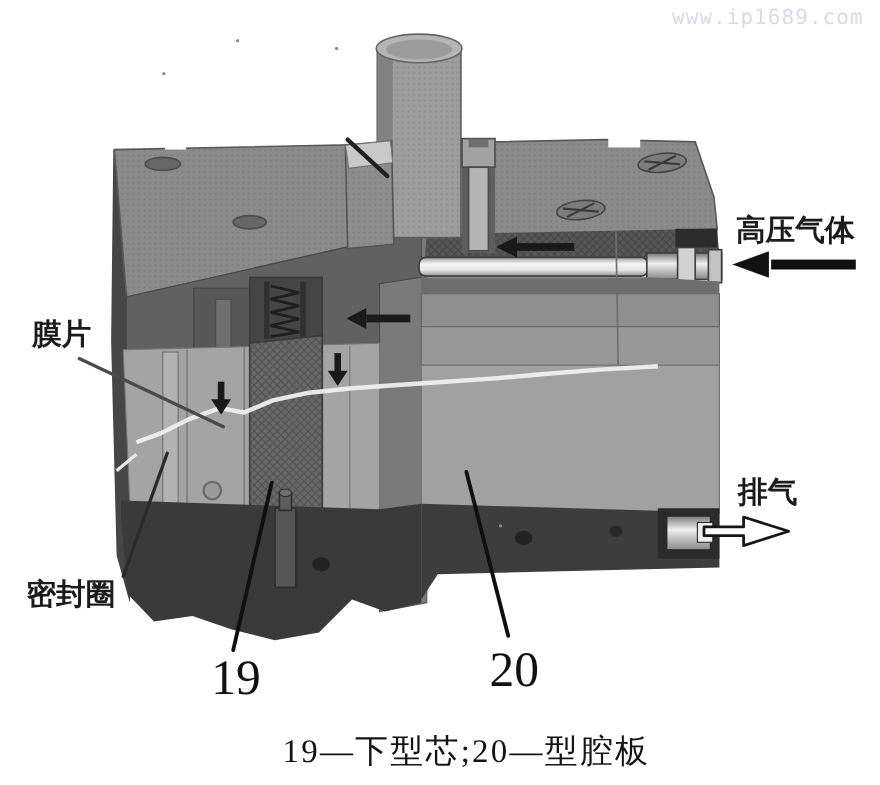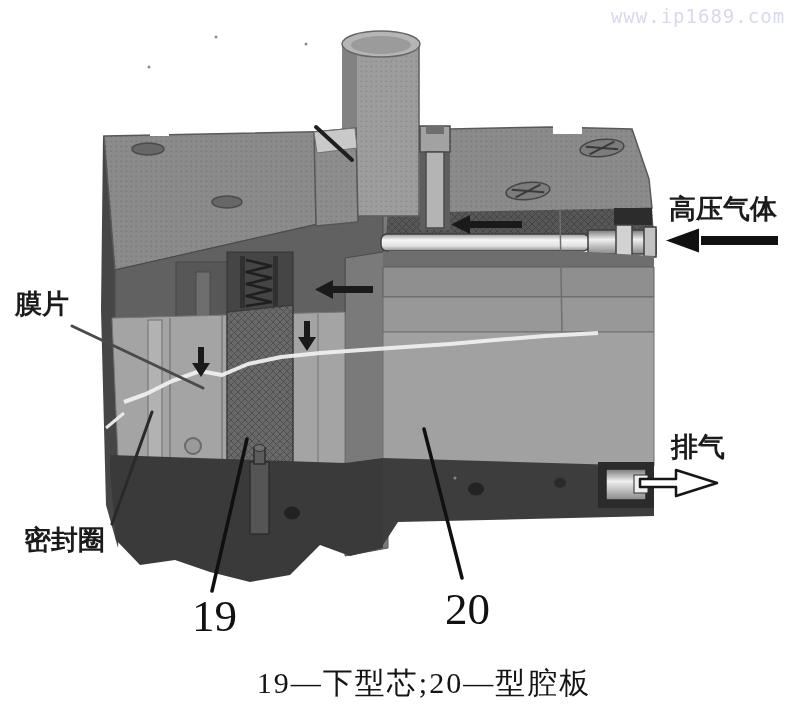--- a/index.html
+++ b/index.html
@@ -3,21 +3,21 @@
 <meta charset="utf-8">
 <style>
   html,body{margin:0;padding:0;background:#ffffff;}
   .stage{position:relative;width:800px;height:714px;background:#ffffff;overflow:hidden;
          font-family:"Liberation Serif","DejaVu Serif",serif;}
   .stage svg{position:absolute;left:0;top:0;}
   .wm{position:absolute;left:598px;top:5px;width:200px;text-align:center;
       font-family:"DejaVu Sans Mono","Liberation Mono",monospace;
       font-size:19px;letter-spacing:1px;color:#d9d9ee;}
   .lbl{position:absolute;color:#1b1b1b;font-size:27px;font-weight:600;line-height:1.1;white-space:nowrap;}
-  .lbl-mopian{left:15px;top:290px;}
+  .lbl-mopian{left:29px;top:290px;}
   .lbl-mifengquan{left:24px;top:526px;}
   .lbl-gaoya{left:669px;top:195px;}
   .lbl-paiqi{left:671px;top:433px;}
   .num{position:absolute;color:#111;font-size:45px;font-weight:500;}
   .num-19{left:192px;top:590px;}
   .num-20{left:445px;top:583px;text-align:right;}
   .caption{position:absolute;left:0;top:663px;width:800px;text-align:center;
            font-size:30px;color:#141414;letter-spacing:2px;padding-left:24px;}
 </style>
 </head>

